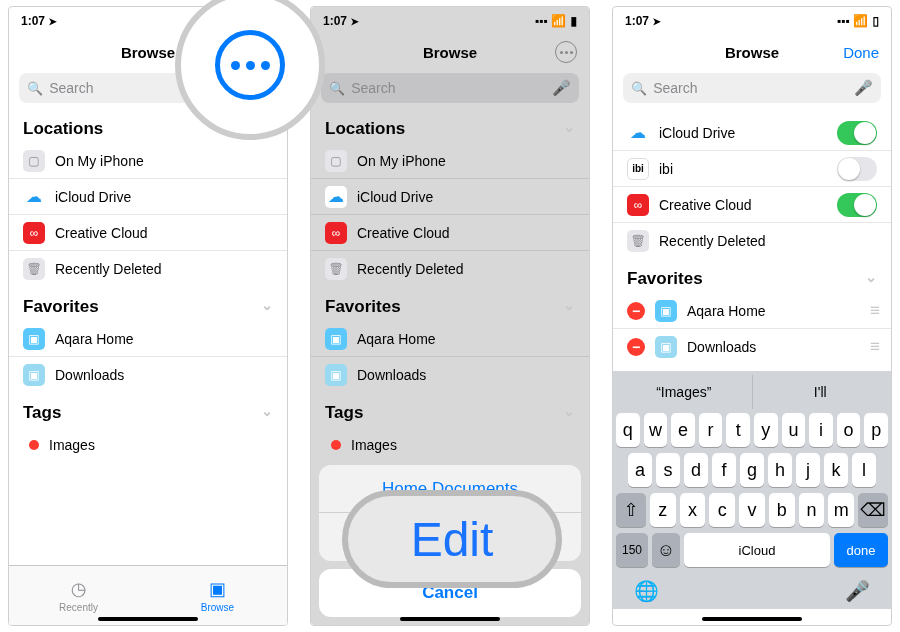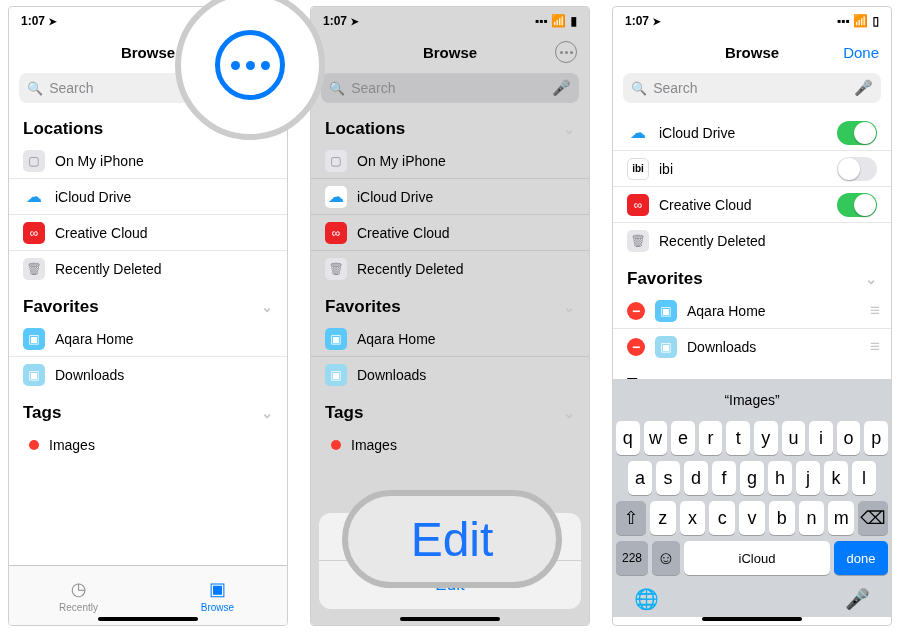--- a/index.html
+++ b/index.html
@@ -36,21 +36,21 @@
   .search-bar {
     margin: 4px 10px 6px; height: 30px; background: rgba(120,120,128,0.12);
     border-radius: 8px; display: flex; align-items: center; padding: 0 8px;
     color: #8a8a8e; font-size: 14px; justify-content: space-between;
   }
   .search-left { display:flex; align-items:center; gap:6px;}
   .search-icon { font-size: 13px; opacity:.7;}
   .mic-icon { font-size: 15px; opacity:.8;}
   .section-header {
     padding: 10px 14px 4px; font-weight: 700; font-size: 17px; color: #000;
-    display: flex; justify-content: space-between; align-items: center;
+    display: flex; justify-content: space-between; align-items: flex-start;
   }
   .chevron { color: #c7c7cc; font-size: 14px; }
   .row {
     height: 36px; display: flex; align-items: center; padding: 0 14px;
     font-size: 14px; gap: 10px; border-bottom: 0.5px solid rgba(60,60,67,0.13);
     position: relative;
   }
   .row.no-border { border-bottom: none; }
   .icon-box {
     width: 22px; height: 22px; border-radius: 5px; display: flex;
@@ -101,21 +101,21 @@
   .del-btn { width:18px;height:18px;background:#ff3b30;border-radius:50%;flex:0 0 18px;
     display:flex;align-items:center;justify-content:center;color:#fff;font-weight:700;font-size:14px;}
   .toggle { width:40px;height:24px;border-radius:12px;position:absolute;right:14px;background:#e5e5ea;}
   .toggle.on{background:#34c759;}
   .toggle .knob{width:22px;height:22px;background:#fff;border-radius:50%;position:absolute;top:1px;box-shadow:0 1px 2px rgba(0,0,0,.3);}
   .toggle.on .knob{right:1px;}
   .toggle.off .knob{left:1px;}
   .drag { position:absolute; right:14px; color:#c7c7cc; font-size:17px; letter-spacing:-3px;}
   .cursor { display:inline-block; width:1px; height:15px; background:#007aff; vertical-align:middle; }
   
-  .kbd { position:absolute; bottom:8px; left:0; right:0; background:#d1d4d9; padding:4px 3px 6px;}
+  .kbd { position:absolute; bottom:16px; left:0; right:0; background:#d1d4d9; padding:4px 3px 6px;}
   .kbd-sugg { display:flex; height:34px; margin-bottom:4px;}
   .kbd-sugg div{flex:1;display:flex;align-items:center;justify-content:center;font-size:14px;color:#000;border-right:1px solid #b8bbc0;}
   .kbd-sugg div:last-child{border:none;}
   .kbd-row{display:flex;gap:4px;margin-bottom:6px;justify-content:center;}
   .key{background:#fff;border-radius:5px;height:34px;flex:1;display:flex;align-items:center;justify-content:center;
        font-size:18px;box-shadow:0 1px 0 rgba(0,0,0,.25);}
   .key.gray{background:#acb1b9;}
   .key.done{background:#007aff;color:#fff;font-size:13px;}
   .kbd-bottom{display:flex;gap:16px;justify-content:space-between;padding:6px 18px 0;font-size:20px;color:#50555c;}
 </style>
@@ -270,20 +270,21 @@
     <div class="tag-row">
         <span class="tag-dot"></span>
         <span>Images</span>
       </div>
   </div>
   <div class="action-sheet">
     <div class="sheet-block">
       <div class="sheet-item">Home Documents</div>
       <div class="sheet-item">Edit</div>
     </div>
+    <div class="sheet-cancel">Cancel</div>
   </div>
   <div class="home-ind"></div>
 </div>
 
 <div class="phone p3">
   <div class="status-bar">
     <span><span>1:07</span> <span style="font-size:10px">➤</span></span>
     <span class="status-right">
         <span>▪▪▪</span>
         <span>📶</span>
@@ -353,20 +354,21 @@
   <div class="row no-border">
     <div class="del-btn">−</div>
     <span class="tag-dot" style="margin-left:6px"></span>
     <span><span>Images</span><span class="cursor"></span></span>
     <span class="drag">≡</span>
   </div>
 
   <div class="kbd">
     <div class="kbd-sugg">
       <div>“Images”</div>
+      <div>I'll</div>
     </div>
     <div class="kbd-row" id="krow1">
         <div class="key">q</div>
         <div class="key">w</div>
         <div class="key">e</div>
         <div class="key">r</div>
         <div class="key">t</div>
         <div class="key">y</div>
         <div class="key">u</div>
         <div class="key">i</div>
@@ -391,21 +393,21 @@
           <div class="key">x</div>
           <div class="key">c</div>
           <div class="key">v</div>
           <div class="key">b</div>
           <div class="key">n</div>
           <div class="key">m</div>
         </div>
       <div class="key gray" style="flex:0 0 30px">⌫</div>
     </div>
     <div class="kbd-row">
-      <div class="key gray" style="flex:0 0 32px;font-size:12px">228</div>
+      <div class="key gray" style="flex:0 0 32px;font-size:12px">150</div>
       <div class="key gray" style="flex:0 0 28px">☺</div>
       <div class="key" style="flex:1;font-size:13px">iCloud</div>
       <div class="key done" style="flex:0 0 54px">done</div>
     </div>
     <div class="kbd-bottom">
       <span>🌐</span>
       <span>🎤</span>
     </div>
   </div>
   <div class="home-ind"></div>

